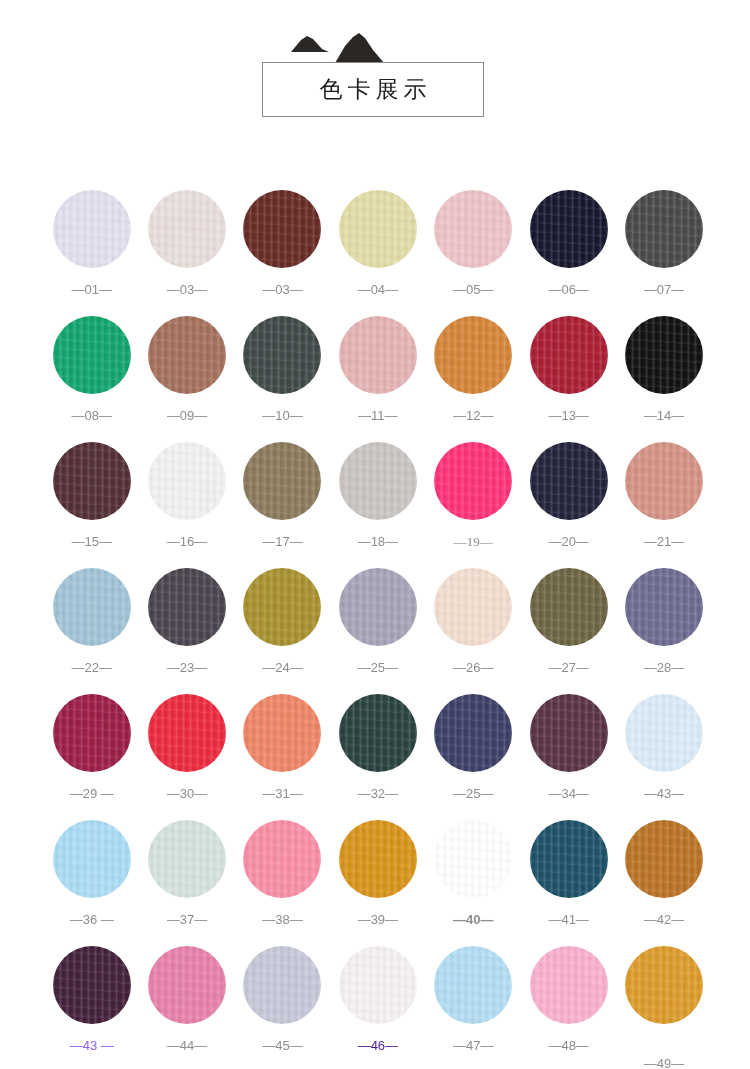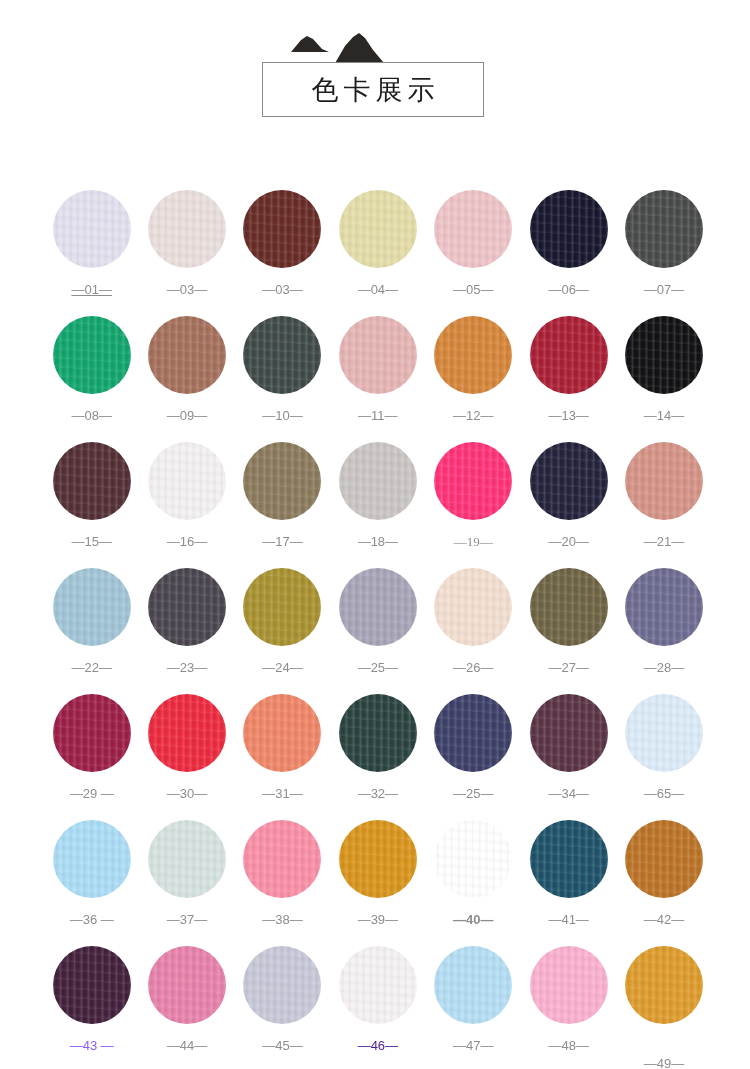--- a/index.html
+++ b/index.html
@@ -42,21 +42,21 @@
     height: 55px;
     border: 1.5px solid #8a8a8a;
     background: #ffffff;
     display: flex;
     align-items: center;
     justify-content: center;
   }
 
   .title-text {
     font-family: "DejaVu Sans", sans-serif;
-    font-size: 27px;
+    font-size: 23px;
     letter-spacing: 5px;
     color: #1c1c1c;
     white-space: nowrap;
     text-indent: 5px;
   }
 
   
   .grid {
     position: absolute;
     left: 44px;
@@ -138,21 +138,21 @@
 
     <div class="title-box">
       <span class="title-text">色卡展示</span>
     </div>
   </div>
 
   <div class="grid">
       <div class="grid-row">
         <div class="cell">
           <div class="swatch" style="background: rgb(226, 224, 238);"></div>
-          <div class="swatch-label" style="color: rgb(141, 141, 141); text-decoration: underline;">—01—</div>
+          <div class="swatch-label" style="color: rgb(141, 141, 141);">—01—</div>
         </div>
         <div class="cell">
           <div class="swatch" style="background: rgb(233, 222, 219);"></div>
           <div class="swatch-label" style="color: rgb(141, 141, 141);">—03—</div>
         </div>
         <div class="cell">
           <div class="swatch" style="background: rgb(104, 44, 38);"></div>
           <div class="swatch-label" style="color: rgb(141, 141, 141);">—03—</div>
         </div>
         <div class="cell">
@@ -282,21 +282,21 @@
         <div class="cell">
           <div class="swatch" style="background: rgb(61, 64, 104);"></div>
           <div class="swatch-label" style="color: rgb(141, 141, 141);">—25—</div>
         </div>
         <div class="cell">
           <div class="swatch" style="background: rgb(90, 52, 70);"></div>
           <div class="swatch-label" style="color: rgb(141, 141, 141);">—34—</div>
         </div>
         <div class="cell">
           <div class="swatch" style="background: rgb(219, 235, 248);"></div>
-          <div class="swatch-label" style="color: rgb(141, 141, 141);">—65—</div>
+          <div class="swatch-label" style="color: rgb(141, 141, 141);">—43—</div>
         </div>
       </div>
       <div class="grid-row">
         <div class="cell">
           <div class="swatch" style="background: rgb(171, 220, 245);"></div>
           <div class="swatch-label" style="color: rgb(141, 141, 141);">—36 —</div>
         </div>
         <div class="cell">
           <div class="swatch" style="background: rgb(213, 226, 223);"></div>
           <div class="swatch-label" style="color: rgb(141, 141, 141);">—37—</div>

